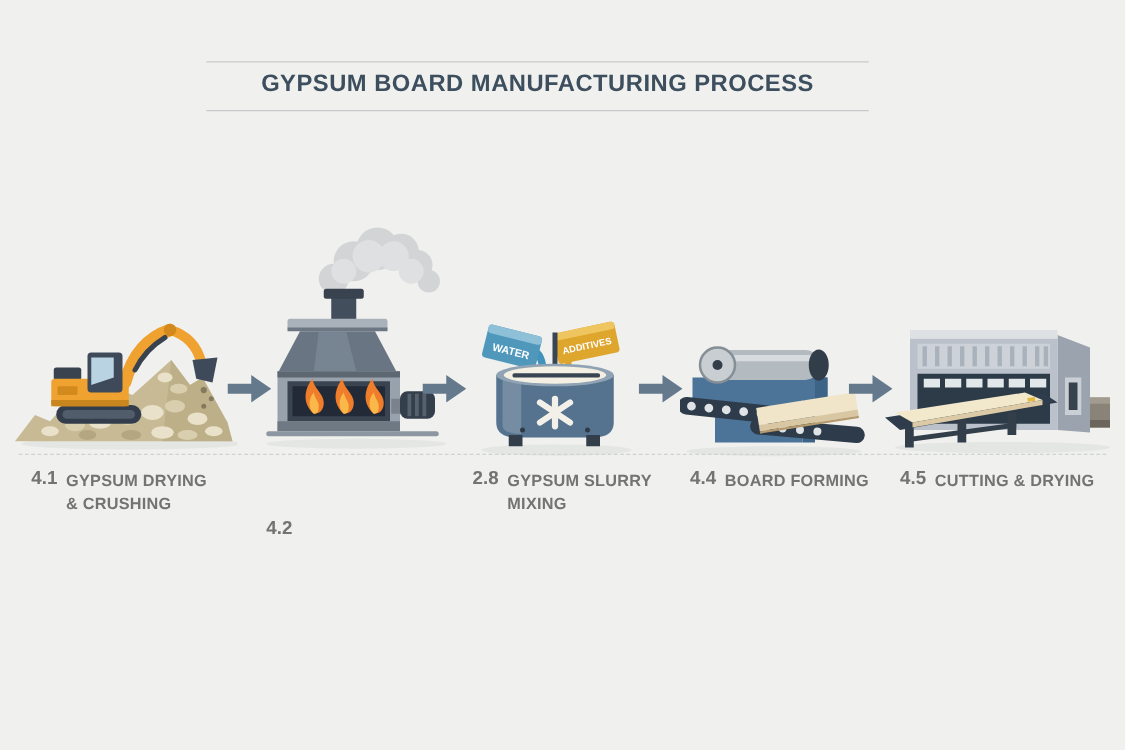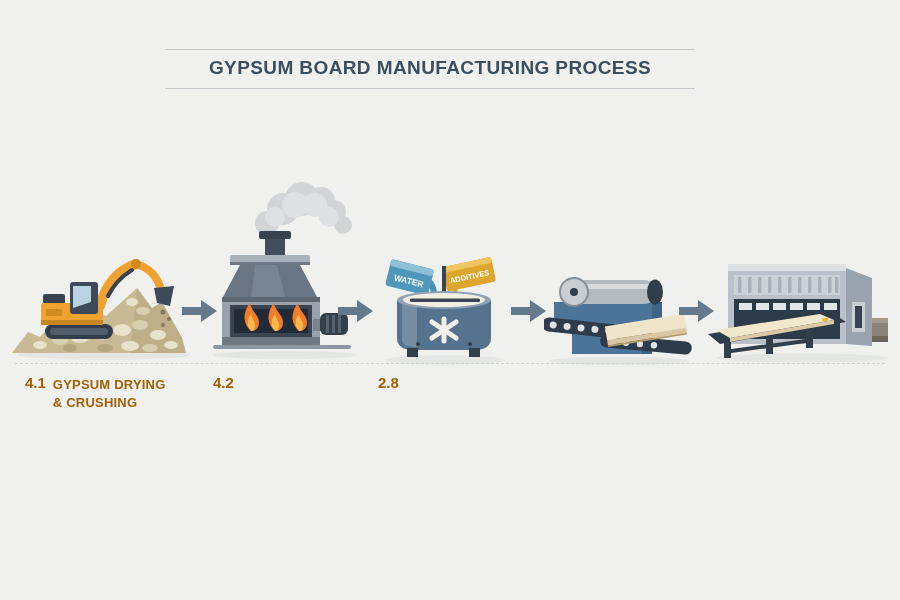--- a/index.html
+++ b/index.html
@@ -39,27 +39,27 @@
   #arrow4 { left:679px; }
 
   #baseline-dashed {
     position:absolute; left:15px; top:363px; width:870px; height:0;
     border-top:1px dashed #cfd2d2;
   }
 
   .step-label {
     position:absolute; top:374px;
     display:flex; gap:7px;
-    color:#a16207; white-space:nowrap;
+    color:#737373; white-space:nowrap;
   }
   .step-label .num { font-weight:bold; font-size:15px; line-height:1.25; }
   .step-label .txt { font-weight:bold; font-size:13px; line-height:1.4; padding-top:2px; letter-spacing:0.2px; }
   .step-label .txt span { display:block; }
   #label1 { left:25px; }
-  #label2 { left:213px; }
+  #label2 { left:213px;margin-top:40px; }
   #label3 { left:378px; }
   #label4 { left:552px; }
   #label5 { left:720px; }
 
   .svgtext { font-family:"Liberation Sans", sans-serif; font-weight:bold; fill:#ffffff; }
 </style>
 </head>
 <body>
 
 <div id="canvas">
@@ -296,15 +296,33 @@
     <span class="txt">
       <span>GYPSUM DRYING</span>
       <span>&amp; CRUSHING</span>
     </span>
   </div>
   <div class="step-label" id="label2">
     <span class="num">4.2</span>
   </div>
   <div class="step-label" id="label3">
     <span class="num">2.8</span>
+    <span class="txt">
+      <span>GYPSUM SLURRY</span>
+      <span>MIXING</span>
+    </span>
+  </div>
+  <div class="step-label" id="label4">
+    <span class="num">4.4</span>
+    <span class="txt">
+      <span>BOARD FORMING</span>
+      <span></span>
+    </span>
+  </div>
+  <div class="step-label" id="label5">
+    <span class="num">4.5</span>
+    <span class="txt">
+      <span>CUTTING &amp; DRYING</span>
+      <span></span>
+    </span>
   </div>
 
 </div>
 
 </body></html>

